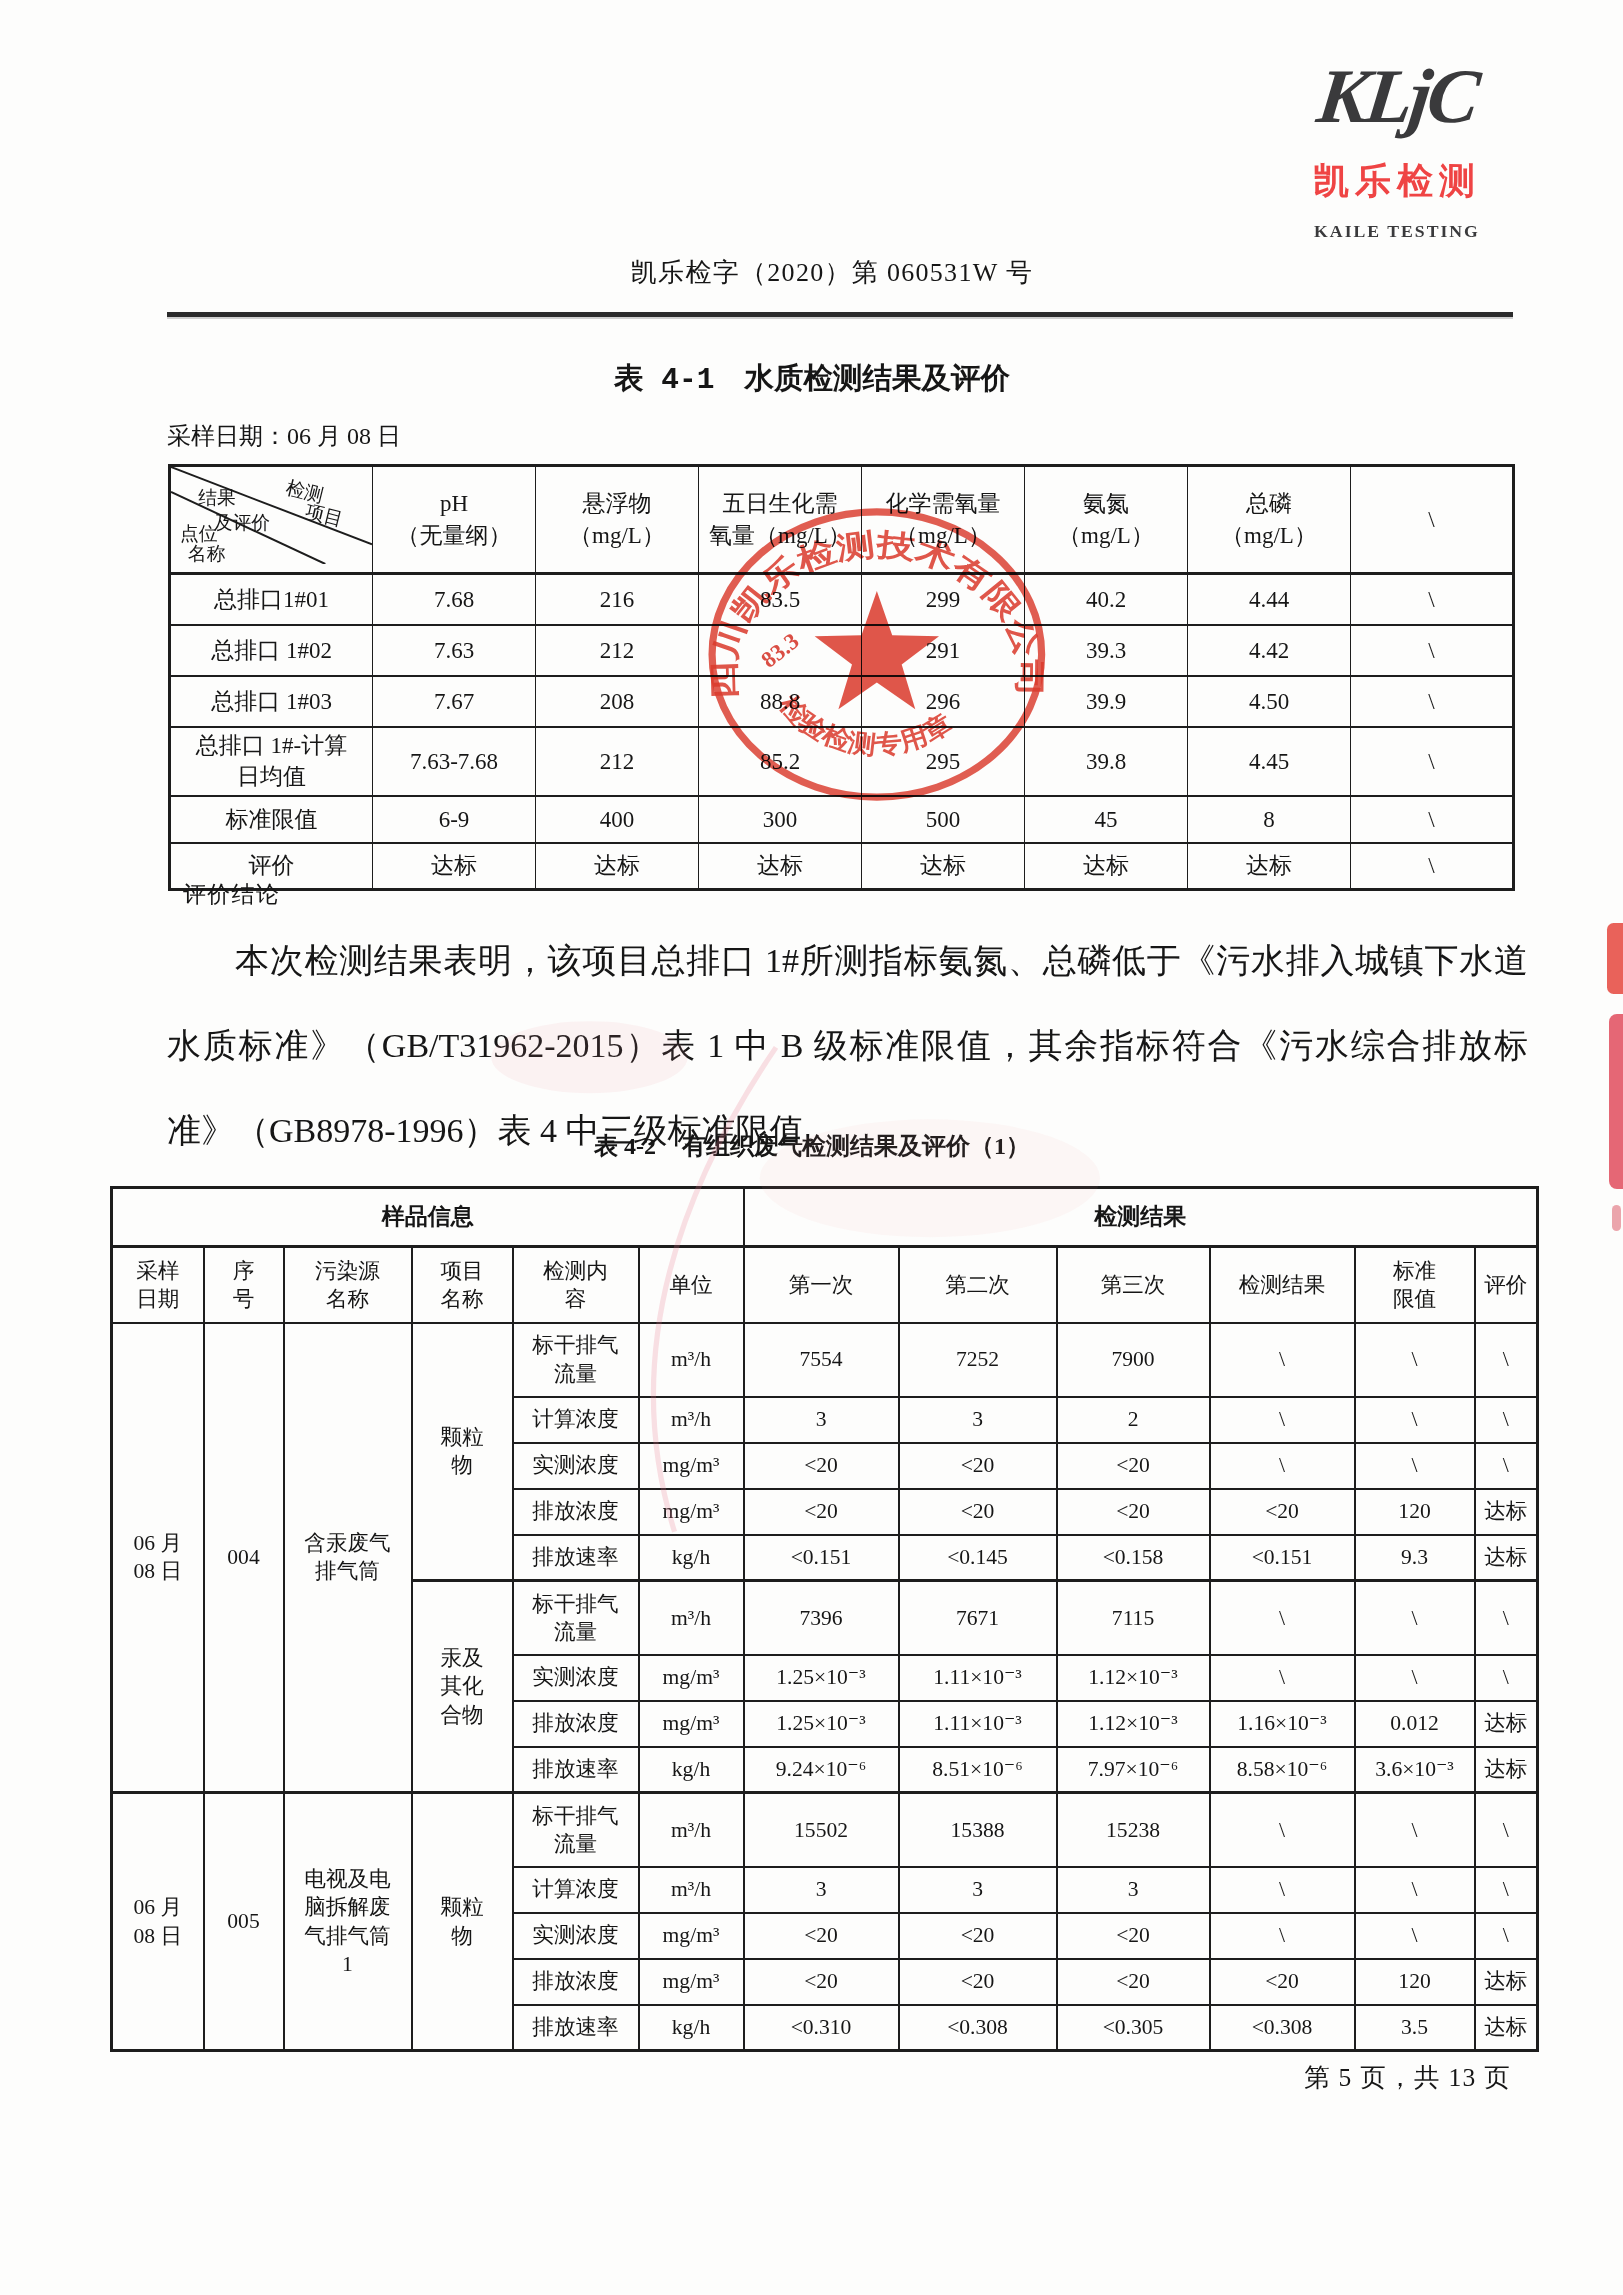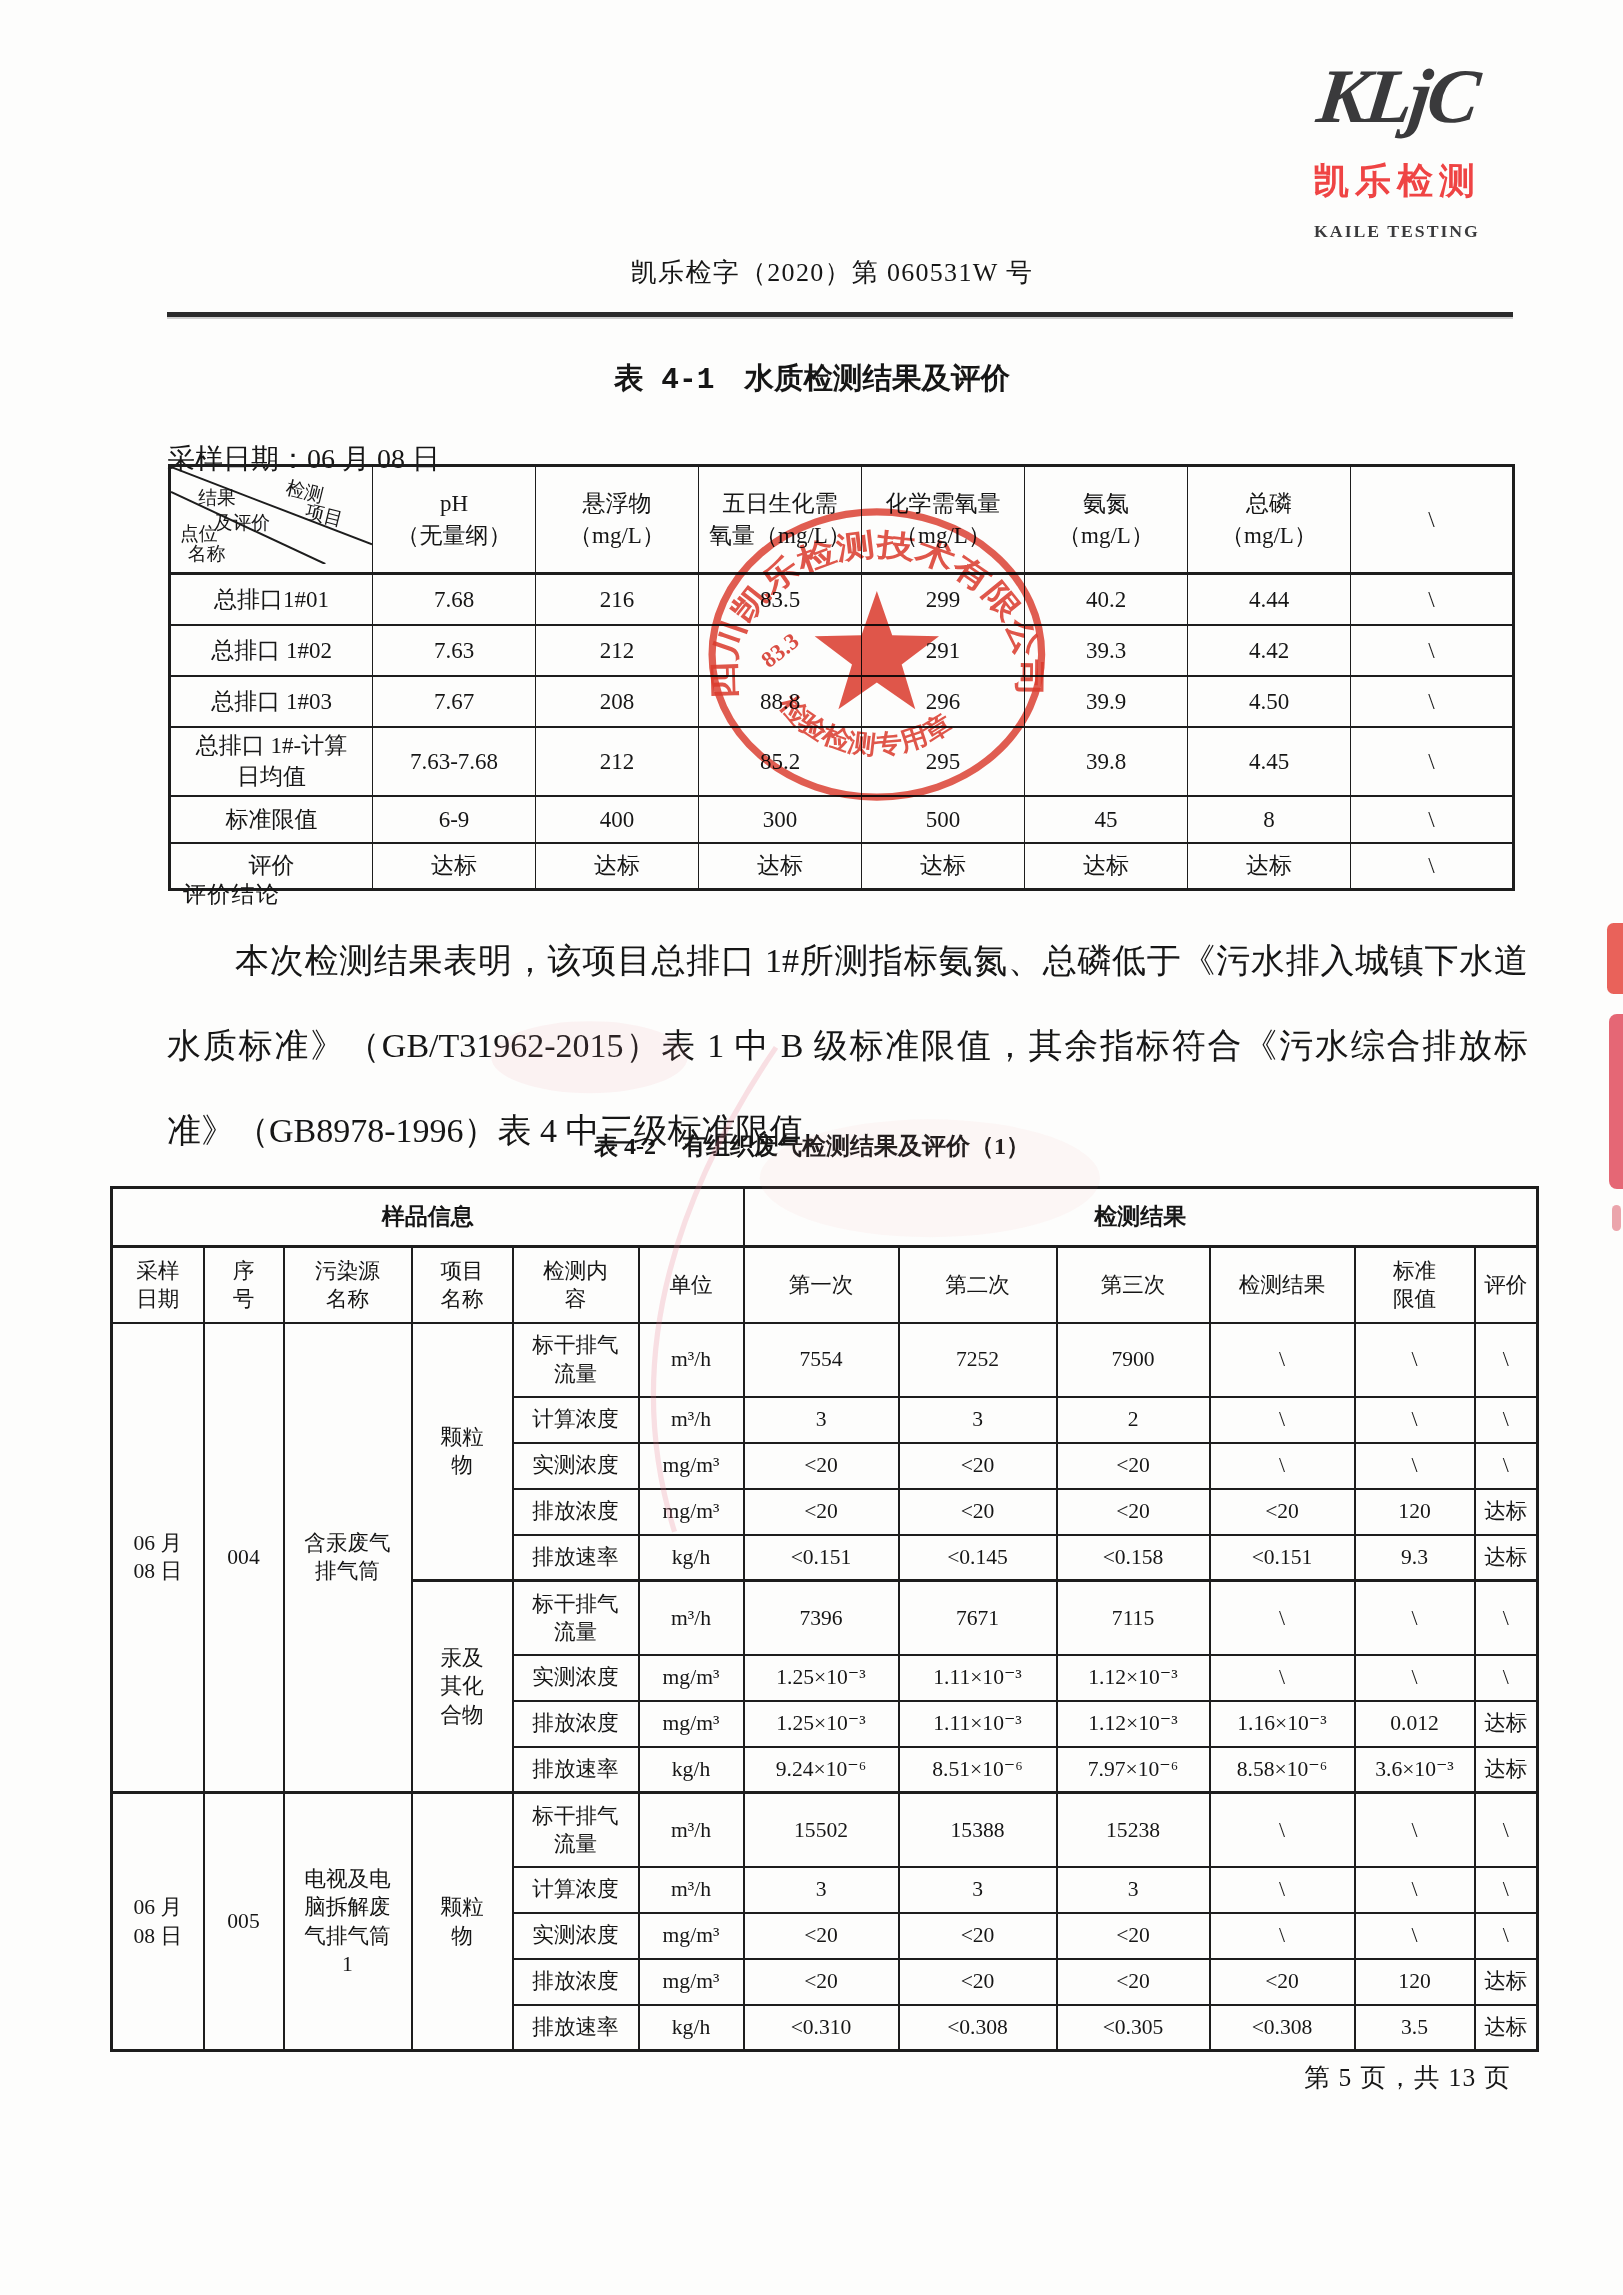--- a/index.html
+++ b/index.html
@@ -11,21 +11,21 @@
   
   .logo { position:absolute; left:1282px; top:58px; width:230px; text-align:center; color:#3a3a3c; }
   .logo-word { font-size:77px; font-weight:900; font-style:italic; letter-spacing:-3.3px; transform:skewX(-7deg); line-height:1; }
   .logo-cn { font-size:36px; font-weight:900; letter-spacing:5.9px; margin-top:22px; color:#ef4444; }
   .logo-en { font-size:17.7px; font-weight:bold; letter-spacing:2px; margin-top:15px; }
   
   .doc-number { position:absolute; left:0; width:100%; top:255px; text-align:center; font-size:26px; letter-spacing:1.3px;padding-left:20px; }
   .rule { position:absolute; left:167px; top:312px; width:1346px; height:5.2px; background:#2b2b2b; box-shadow:0 2px 0 #cfcfcf; }
   .t1-title { position:absolute; left:0; width:100%; top:359px; text-align:center; font-size:29.5px; font-weight:bold;font-family:Liberation Mono, monospace; }
   .t1-title .sp { display:inline-block; width:30px; }
-  .sampling { position:absolute; left:167px; top:440px; font-size:28px; }
+  .sampling { position:absolute; left:167px; top:420px; font-size:24px; }
   
   table { border-collapse:collapse; table-layout:fixed; position:absolute; background:transparent; }
   td,th { text-align:center; vertical-align:middle; font-weight:normal; padding:0 2.6px; overflow:hidden; }
   .pre { white-space:pre-line; }
   .t1 { left:168px; top:464px; width:1344px; border:3.3px solid #1d1d1d; }
   .t1 td,.t1 th { border:1.3px solid #1d1d1d; border-top-width:2.6px; border-bottom-width:2.6px; font-size:23px; line-height:1.35; }
   .t1 tr.head td,.t1 tr.head th { border-bottom-width:3.9px; }
   .t1 tr.head { height:100px; }
   .h78 { height:51px; } .h104 { height:69px; } .h70 { height:47px; }
   .corner { padding:0; }

